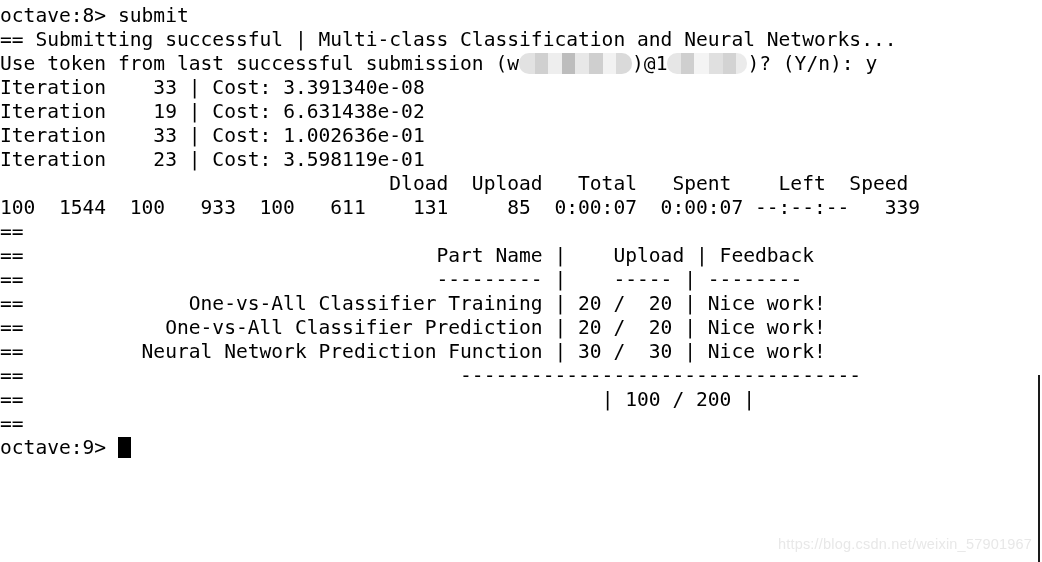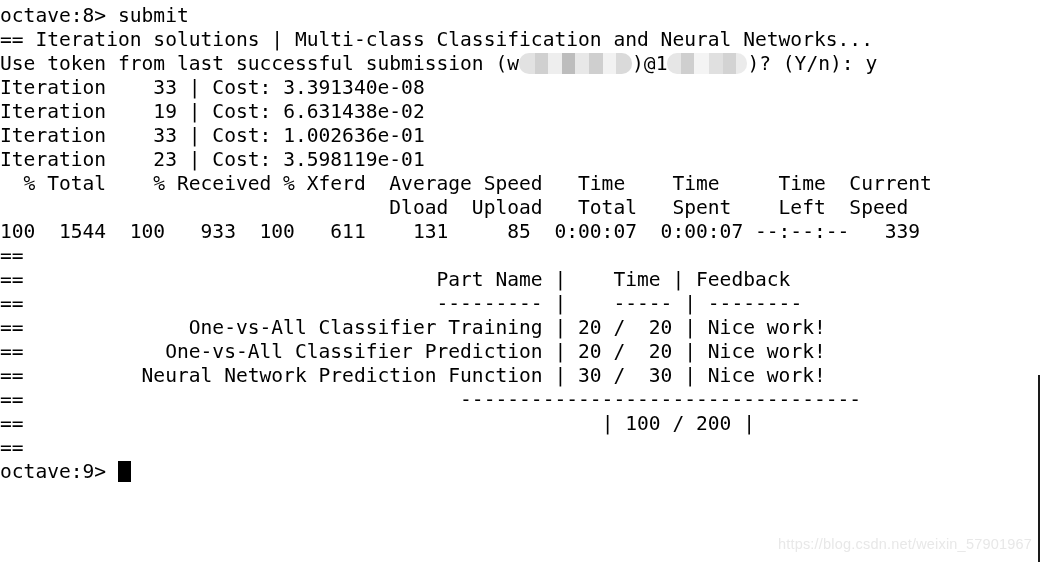--- a/index.html
+++ b/index.html
@@ -92,41 +92,40 @@
     white-space: nowrap;
   }
 </style>
 </head>
 <body>
 
 <div id="terminal">
 
   <div class="line"><span class="seg">octave:8&gt; </span><span class="seg">submit</span></div>
 
-  <div class="line"><span class="seg">== Iteration solutions | Multi-class Classification and Neural Networks...</span></div>
+  <div class="line"><span class="seg">== Submitting successful | Multi-class Classification and Neural Networks...</span></div>
 
   <div class="line"><span class="seg">Use token from last successful submission (w</span><span class="redact r1"></span><span class="seg">)@1</span><span class="redact r2"></span><span class="seg">)? (Y/n): </span><span class="seg">y</span></div>
 
   <div class="line"><span class="seg">Iteration</span><span class="seg">    </span><span class="seg">33</span><span class="seg"> </span><span class="seg">|</span><span class="seg"> </span><span class="seg">Cost:</span><span class="seg"> </span><span class="seg">3.391340e-08</span></div>
 
   <div class="line"><span class="seg">Iteration</span><span class="seg">    </span><span class="seg">19</span><span class="seg"> </span><span class="seg">|</span><span class="seg"> </span><span class="seg">Cost:</span><span class="seg"> </span><span class="seg">6.631438e-02</span></div>
 
   <div class="line"><span class="seg">Iteration</span><span class="seg">    </span><span class="seg">33</span><span class="seg"> </span><span class="seg">|</span><span class="seg"> </span><span class="seg">Cost:</span><span class="seg"> </span><span class="seg">1.002636e-01</span></div>
 
   <div class="line"><span class="seg">Iteration</span><span class="seg">    </span><span class="seg">23</span><span class="seg"> </span><span class="seg">|</span><span class="seg"> </span><span class="seg">Cost:</span><span class="seg"> </span><span class="seg">3.598119e-01</span></div>
 
-  <div class="line"><span class="seg">  % Total    % Received % Xferd  Average Speed   Time    Time     Time  Current</span></div>
 
   <div class="line"><span class="seg">                                 Dload  Upload   Total   Spent    Left  Speed</span></div>
 
   <div class="line"><span class="seg">100  1544  100   933  100   611    131     85  0:00:07  0:00:07 --:--:--   339</span></div>
 
   <div class="line"><span class="seg">==</span></div>
 
-  <div class="line"><span class="seg">==</span><span class="seg">                                   </span><span class="seg">Part Name</span><span class="seg"> | </span><span class="seg">   </span><span class="seg">Time</span><span class="seg"> | </span><span class="seg">Feedback</span></div>
+  <div class="line"><span class="seg">==</span><span class="seg">                                   </span><span class="seg">Part Name</span><span class="seg"> | </span><span class="seg">   </span><span class="seg">Upload</span><span class="seg"> | </span><span class="seg">Feedback</span></div>
 
   <div class="line"><span class="seg">==</span><span class="seg">                                   </span><span class="seg">---------</span><span class="seg"> | </span><span class="seg">   </span><span class="seg">-----</span><span class="seg"> | </span><span class="seg">--------</span></div>
 
 
   <div class="line"><span class="seg">==</span><span class="seg">              </span><span class="seg">One-vs-All Classifier Training</span><span class="seg"> | </span><span class="seg">20</span><span class="seg"> </span><span class="seg">/</span><span class="seg">  </span><span class="seg">20</span><span class="seg"> | </span><span class="seg">Nice work!</span></div>
 
   <div class="line"><span class="seg">==</span><span class="seg">            </span><span class="seg">One-vs-All Classifier Prediction</span><span class="seg"> | </span><span class="seg">20</span><span class="seg"> </span><span class="seg">/</span><span class="seg">  </span><span class="seg">20</span><span class="seg"> | </span><span class="seg">Nice work!</span></div>
 
   <div class="line"><span class="seg">==</span><span class="seg">          </span><span class="seg">Neural Network Prediction Function</span><span class="seg"> | </span><span class="seg">30</span><span class="seg"> </span><span class="seg">/</span><span class="seg">  </span><span class="seg">30</span><span class="seg"> | </span><span class="seg">Nice work!</span></div>
 

